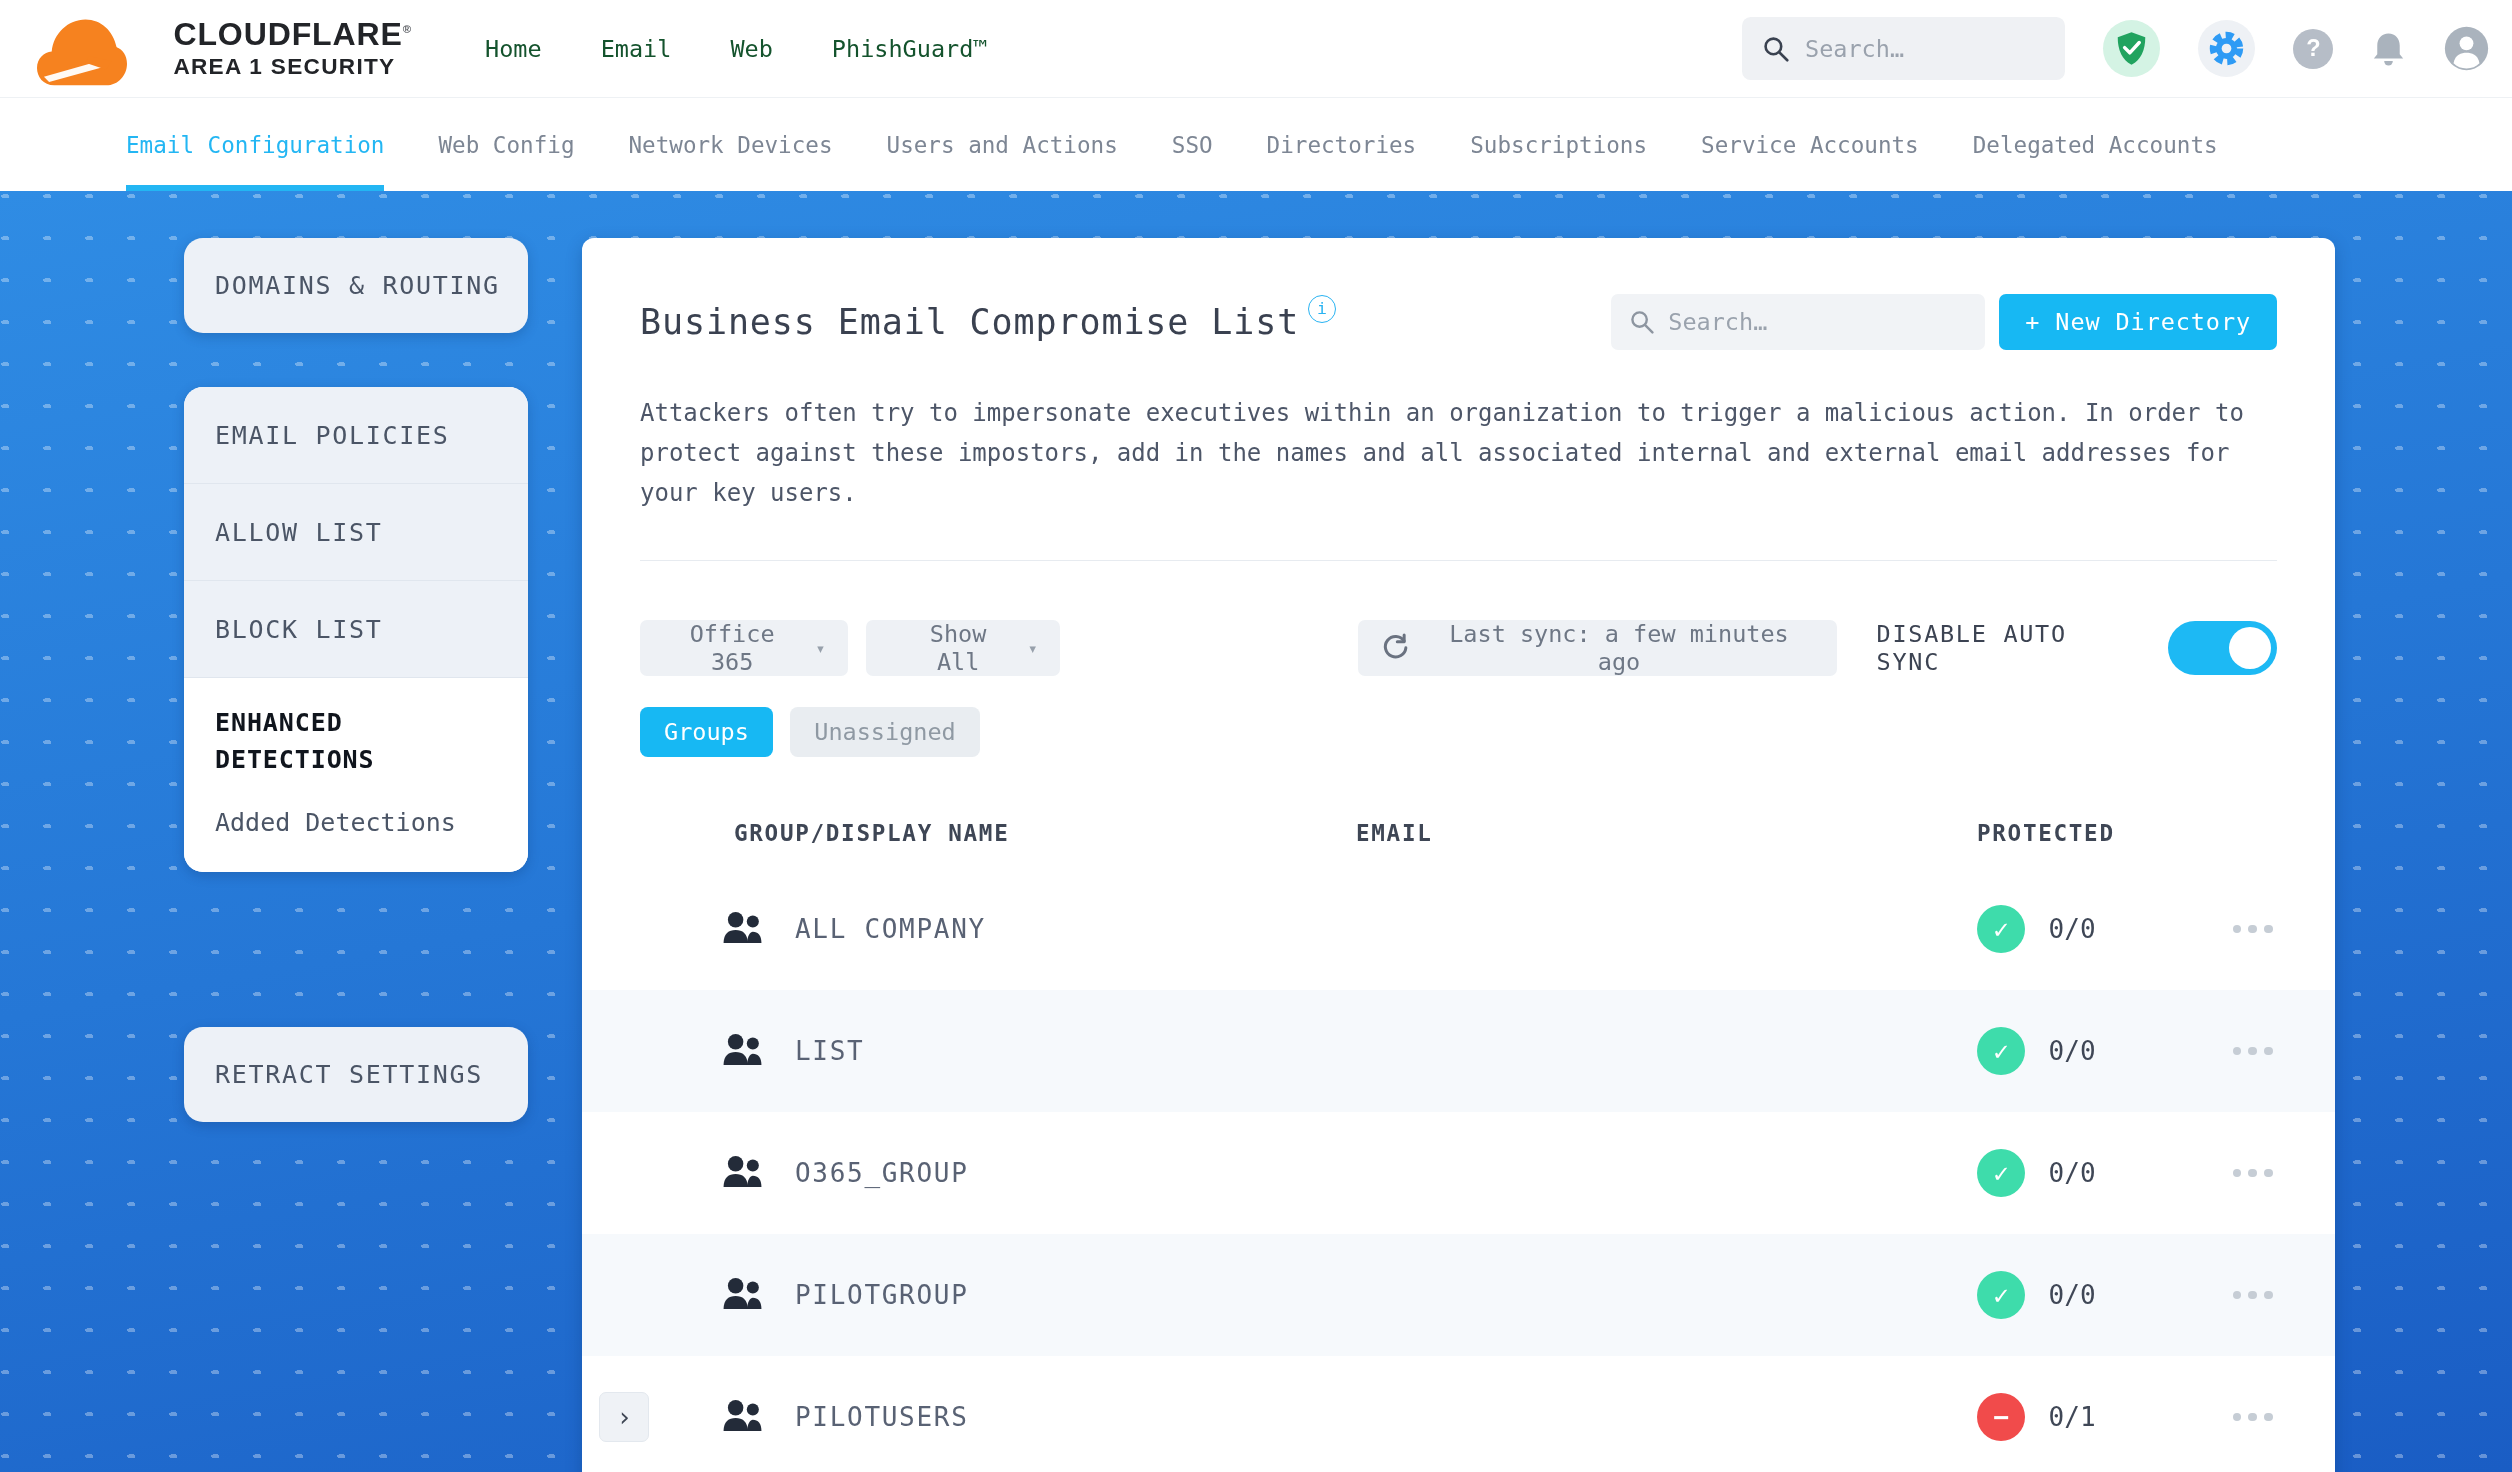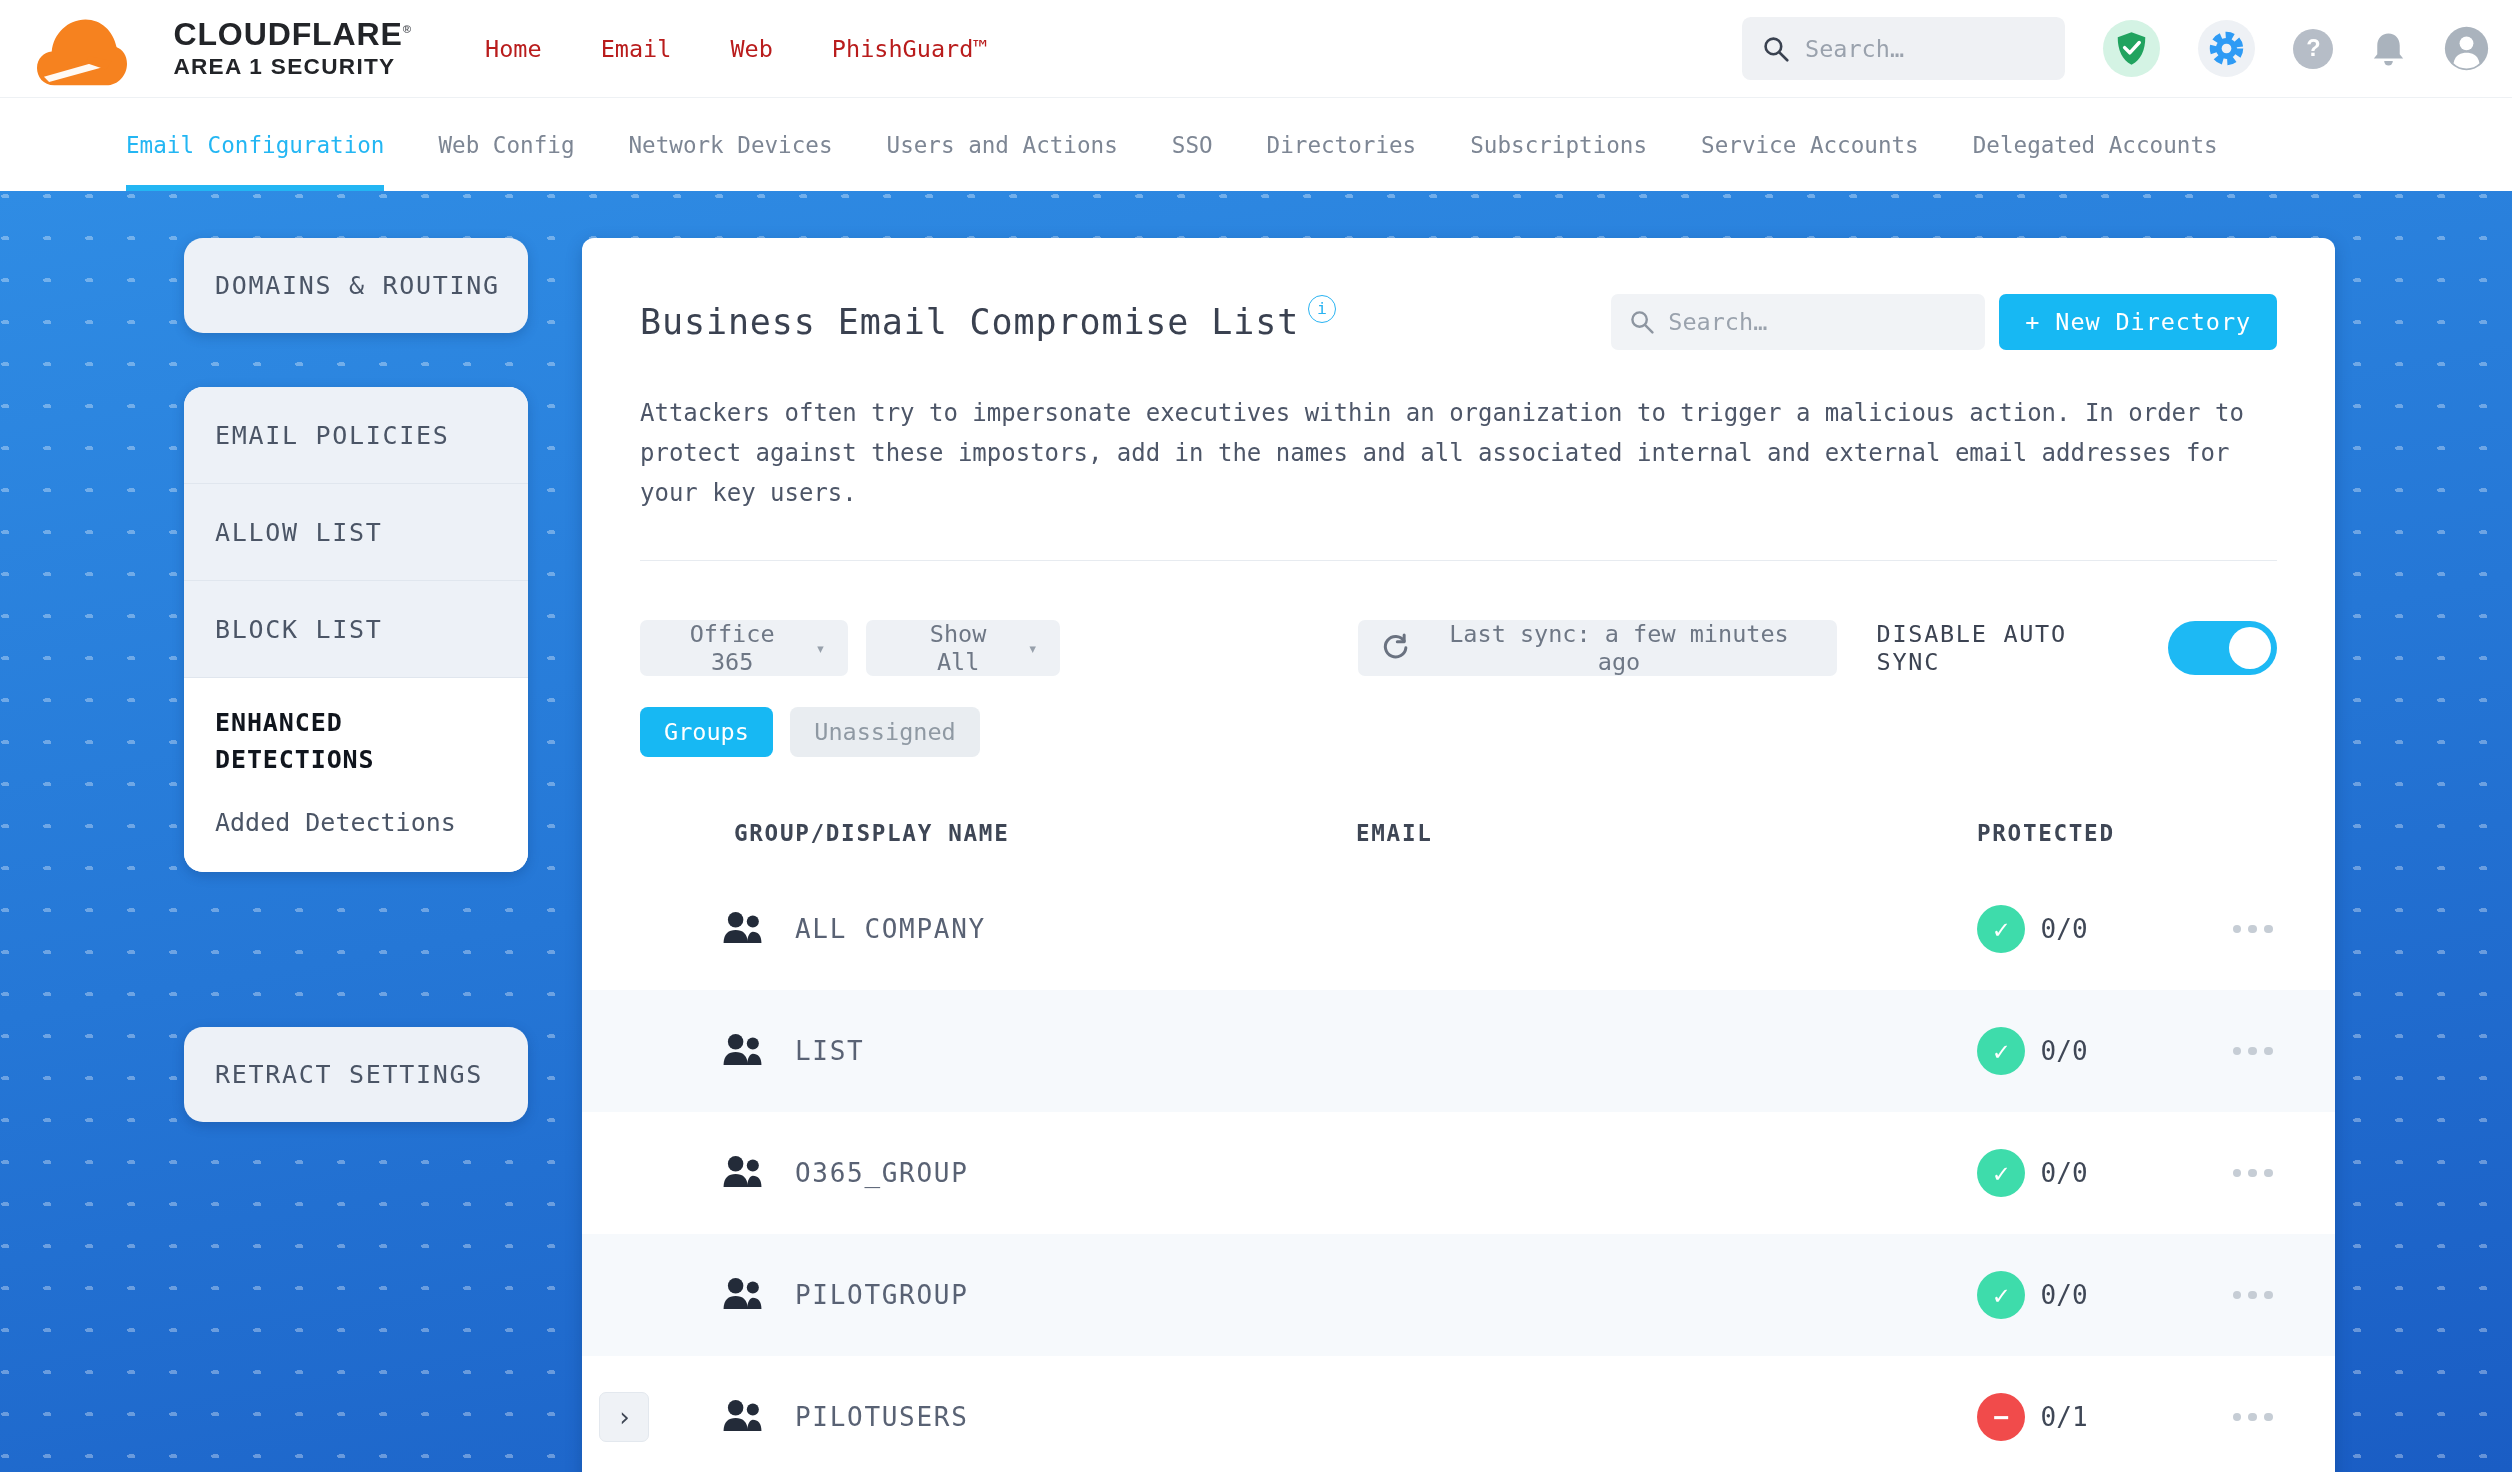--- a/index.html
+++ b/index.html
@@ -12,21 +12,21 @@
   .top-header{
     height:98px;background:#ffffff;display:flex;align-items:center;
     padding:0 22.6px 0 37px;box-sizing:border-box;border-bottom:0.9px solid #eef1f4;
   }
   .brand{display:flex;align-items:center;gap:36px;}
   .brand-text{margin-left:10.4px;font-family:"Liberation Sans","DejaVu Sans",sans-serif;line-height:1;}
   .brand-line1{font-size:32px;font-weight:bold;letter-spacing:0.9px;color:#222428;}
   .brand-line1 sup{font-size:11.3px;color:#55585e;}
   .brand-line2{font-size:22.6px;font-weight:bold;letter-spacing:1.3px;color:#222428;margin-top:6px;}
   .top-nav{display:flex;gap:59px;margin-left:73px;}
-  .top-nav .nav-link{font-size:23.5px;color:#b91c1c;cursor:pointer;}
+  .top-nav .nav-link{font-size:23.5px;color:#14532d;cursor:pointer;}
   .top-right{margin-left:auto;display:flex;align-items:center;gap:38px;}
   .search-pill{
     width:323px;height:63px;background:#eff1f4;border-radius:8.7px;
     display:flex;align-items:center;padding:0 21px;box-sizing:border-box;gap:15.6px;
   }
   .search-pill .ph{font-size:23.5px;color:#9aa2ad;}
   .icon-circle{border-radius:50%;display:flex;align-items:center;justify-content:center;}
   .ic-shield{width:57px;height:57px;background:#d4f3e4;}
   .ic-gear{width:57px;height:57px;background:#eef1f5;}
   .ic-q{width:40px;height:40px;background:#b6bdc7;color:#fff;font-size:23.5px;font-weight:bold;
@@ -110,21 +110,21 @@
   .tbl-row:nth-child(odd){background:#f6f9fc;}
   .chev-btn{width:50px;height:50px;margin-left:17.4px;border-radius:7px;background:#eff2f6;
     border:0.9px solid #e3e8ee;color:#3e4654;font-size:26px;font-family:inherit;cursor:pointer;
     display:flex;align-items:center;justify-content:center;}
   .row-name{font-size:26px;letter-spacing:1.7px;color:#596274;}
   .prot{display:flex;align-items:center;gap:15.6px;}
   .badge{width:48px;height:48px;border-radius:50%;display:flex;align-items:center;
     justify-content:center;color:#fff;font-size:26px;font-weight:bold;flex:none;}
   .badge.ok{background:#3edcab;}
   .badge.bad{background:#f14b4b;}
-  .count{font-size:26px;color:#3f4756;}
+  .count{font-size:26px;color:#3f4756;margin-left:8px;}
   .dots{display:flex;gap:7px;margin-left:15.6px;cursor:pointer;width:52px;}
   .dots i{width:8.7px;height:8.7px;border-radius:50%;background:#c6cdd5;}
   .people-icon{margin-left:0;}
 </style>
 </head>
 <body>
 
 <div class="top-header">
   <div class="brand">
     <svg width="90" height="80" viewBox="0 0 104 92">

